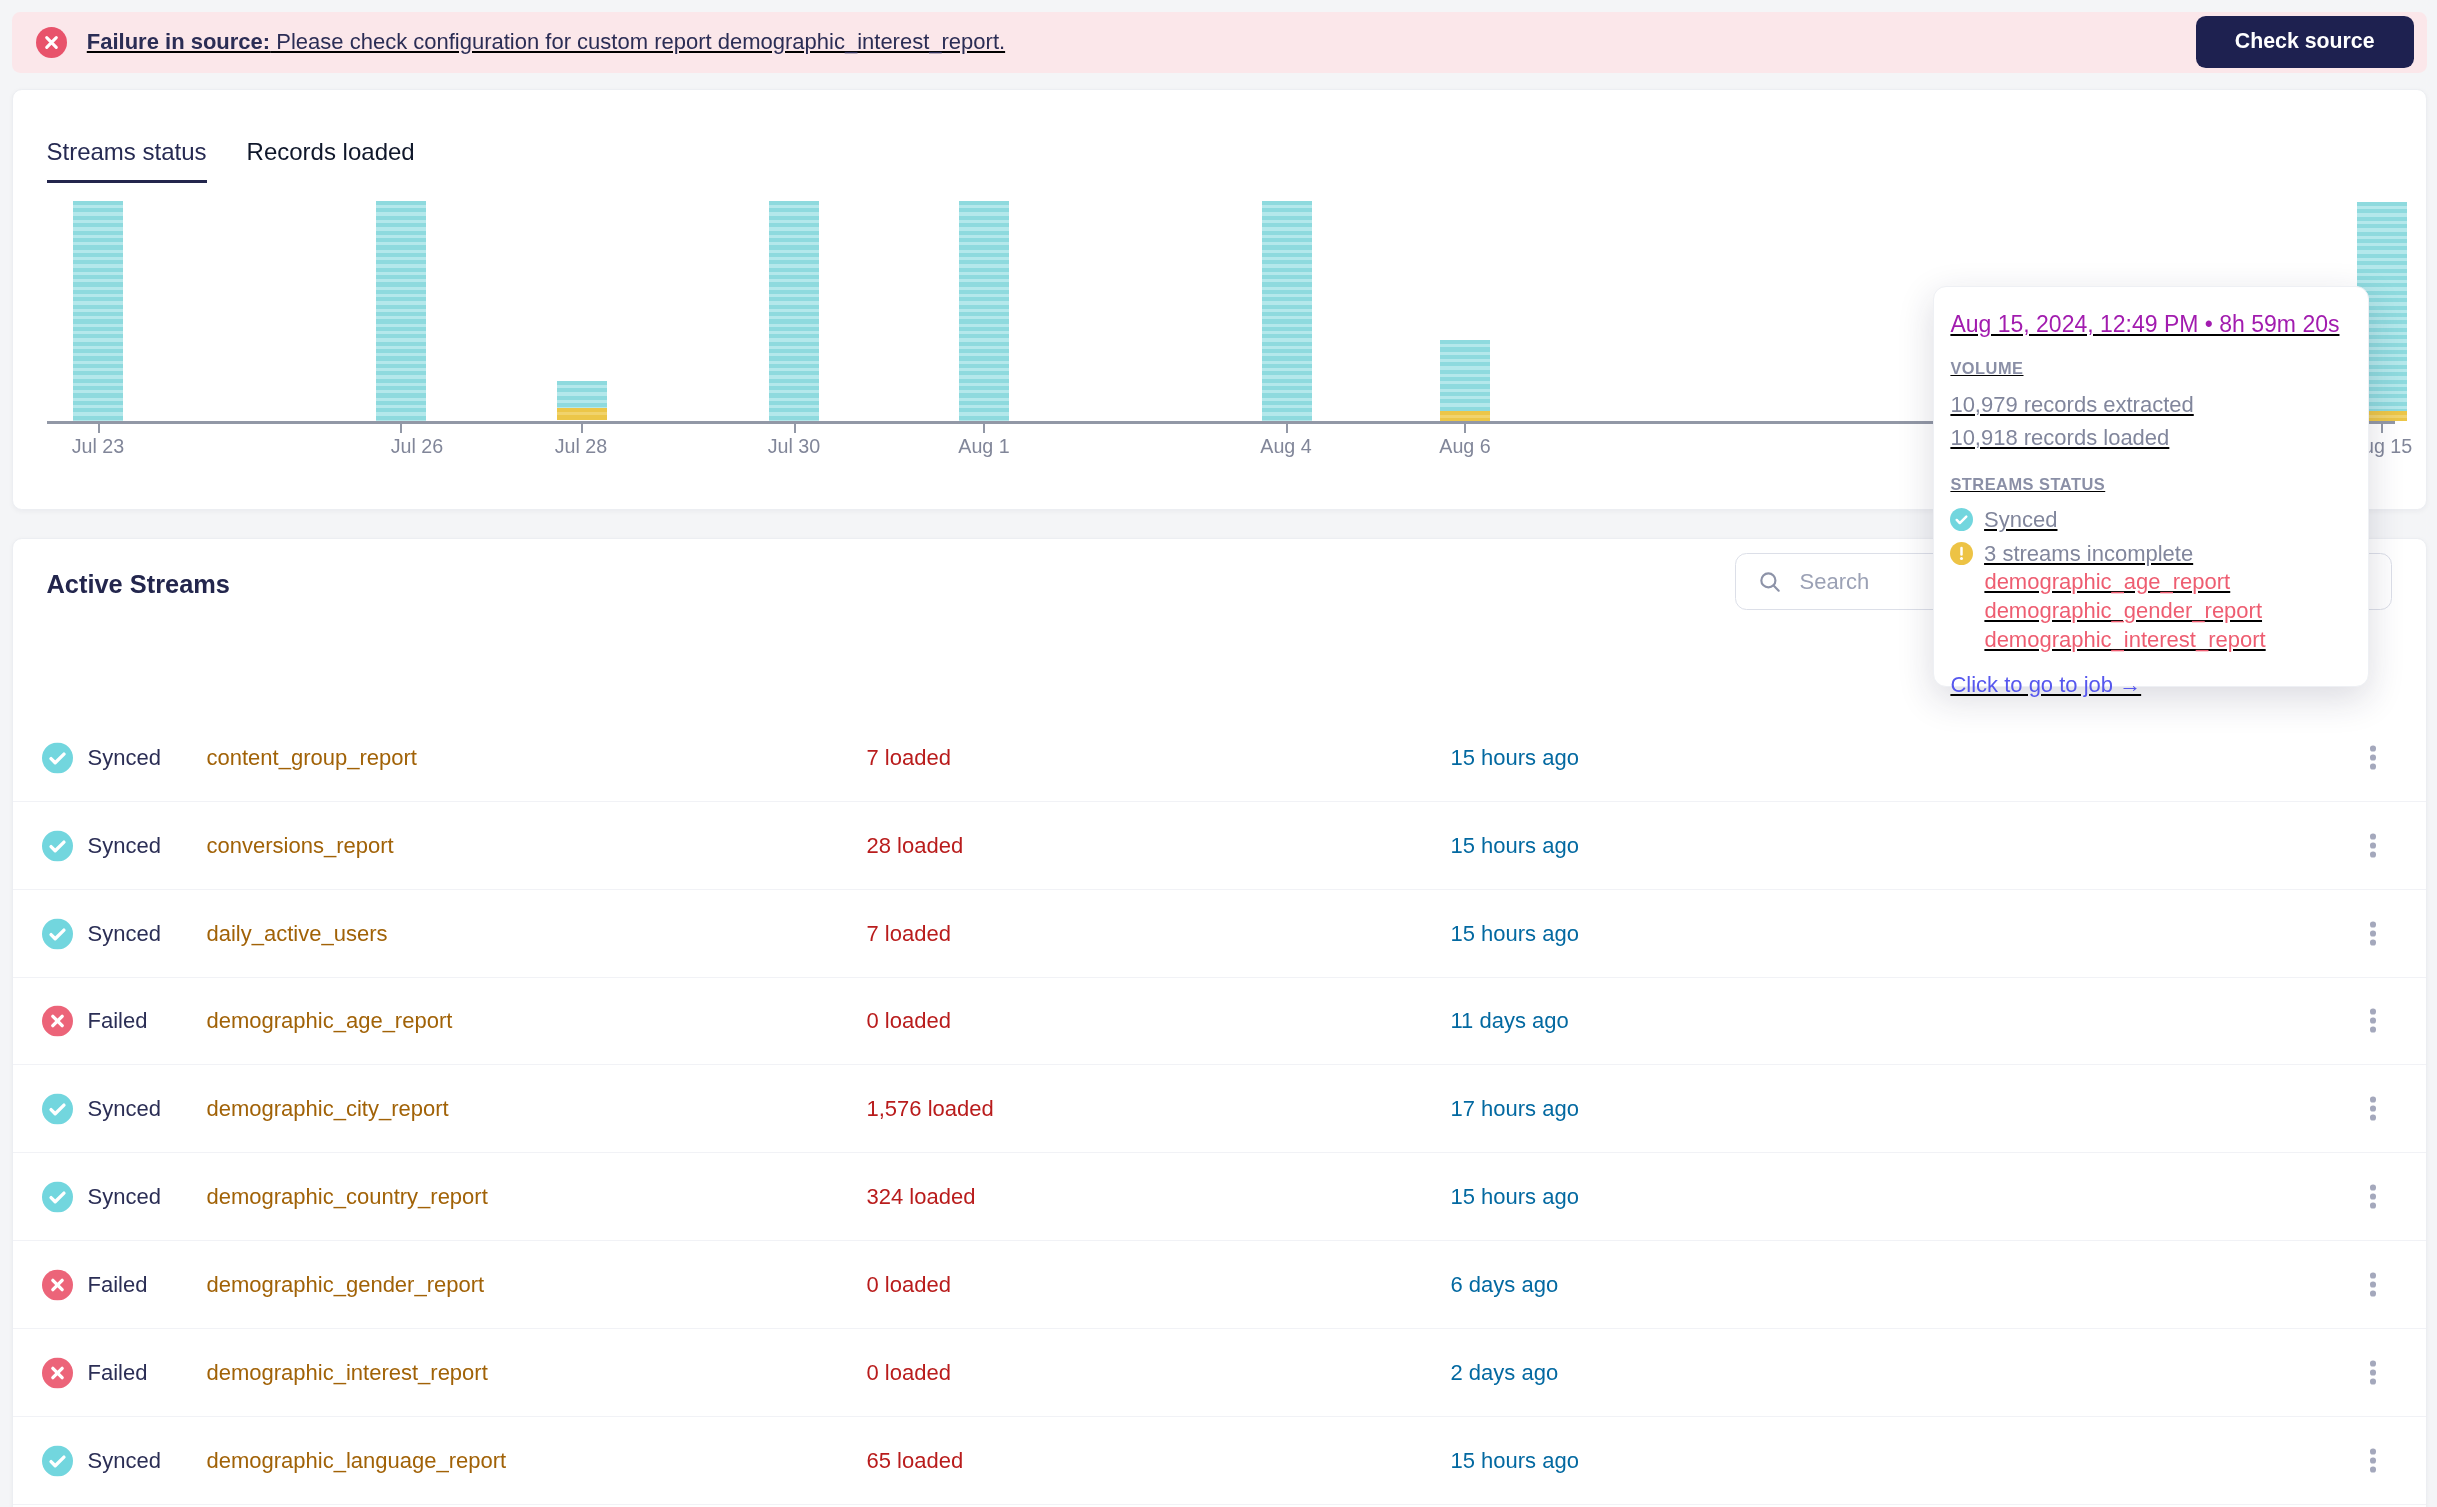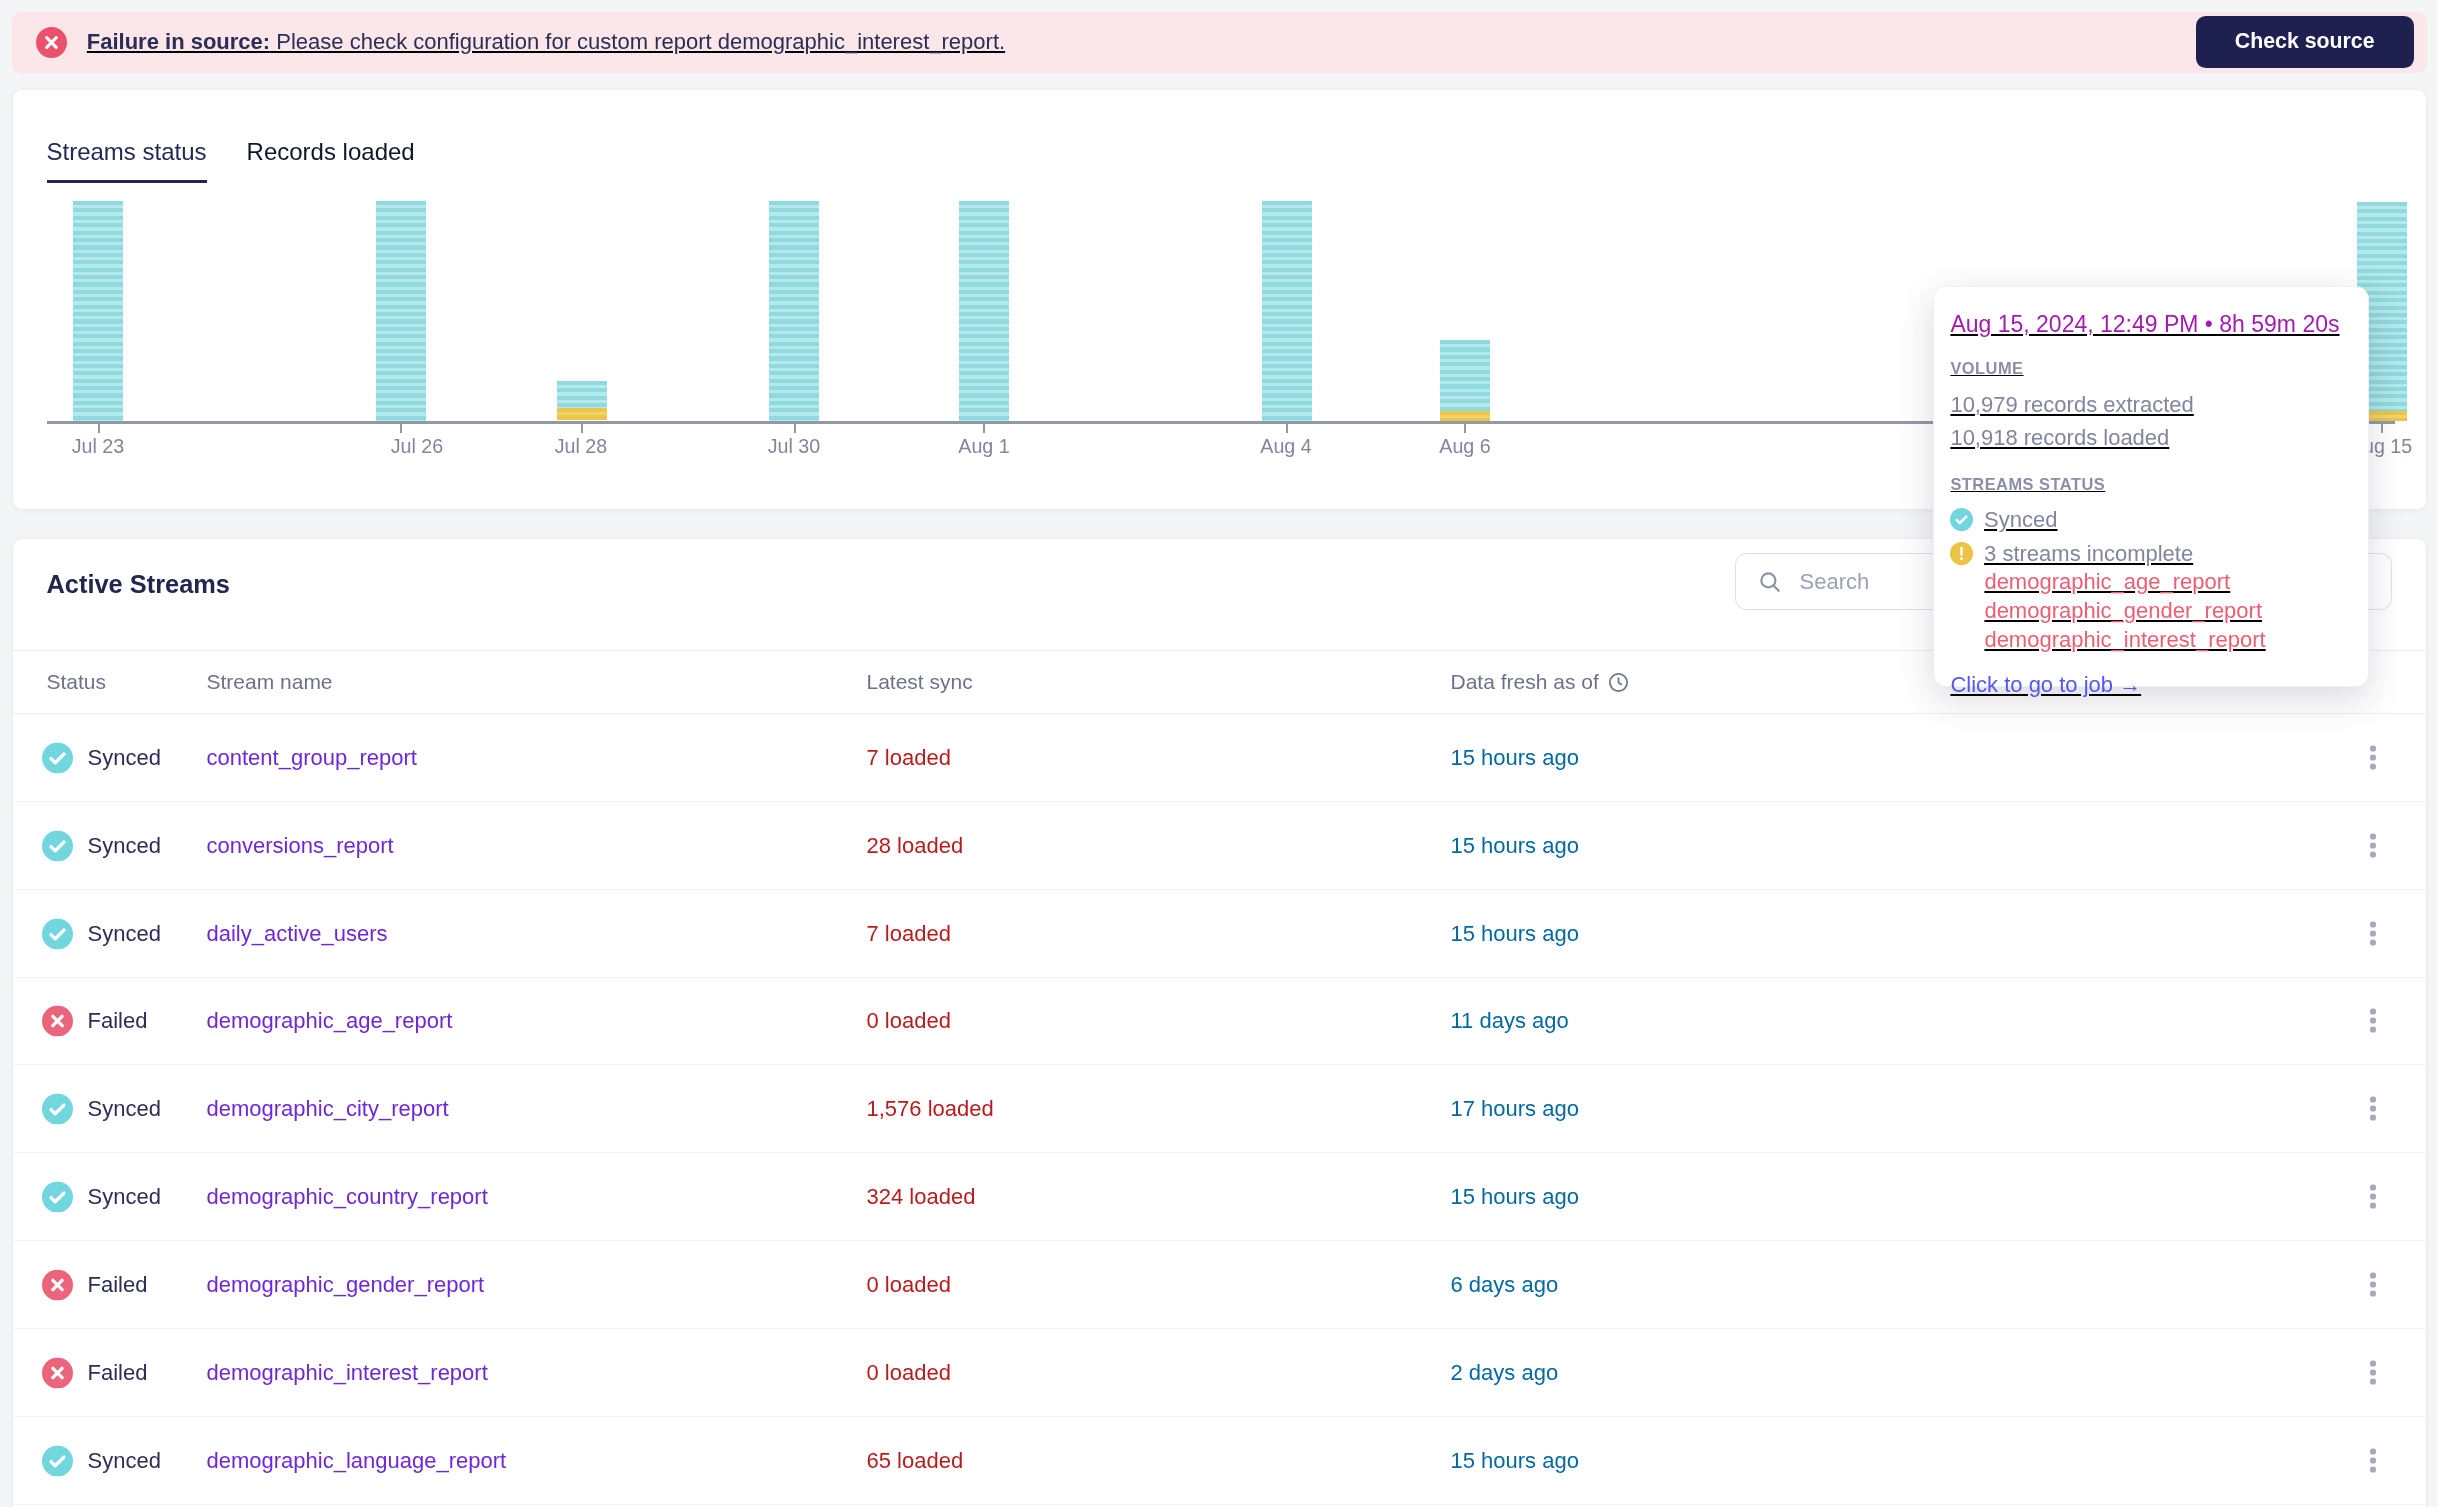--- a/index.html
+++ b/index.html
@@ -66,21 +66,21 @@
     font-size:22px;color:#2b2e55;font-family:"Liberation Sans", sans-serif;}
   .search-input::placeholder{color:#9ba1b5;}
   .thead{position:absolute;left:0;top:111px;width:100%;height:64px;box-sizing:border-box;
     border-top:0.8px solid #ededf1;border-bottom:0.8px solid #ededf1;}
   .th{position:absolute;top:50%;transform:translateY(-50%);font-size:21px;color:#6d7289;display:flex;align-items:center;gap:8.2px;}
   .trows{position:absolute;left:0;top:175px;width:100%;}
   .trow{position:absolute;left:0;width:100%;height:88px;border-bottom:0.8px solid #f1f2f6;box-sizing:border-box;}
   .cell{position:absolute;top:50%;transform:translateY(-50%);font-size:22px;}
   .cell.status-ico{left:29.5px;width:31px;height:31px;}
   .cell.status-label{left:75px;color:#2b2e55;}
-  .cell.name{left:194px;color:#6d28d9;}
+  .cell.name{left:194px;color:#a16207;}
   .cell.loaded{left:854px;color:#b91c1c;}
   .cell.fresh{left:1438px;color:#0369a1;}
   .kebab{position:absolute;right:36px;top:50%;transform:translateY(-50%);width:33px;height:39px;
     display:flex;flex-direction:column;align-items:center;justify-content:center;gap:3.3px;cursor:pointer;}
   .kebab i{width:5.7px;height:5.7px;border-radius:50%;background:#a4a8bc;display:block;}
 </style>
 </head>
 <body>
 
 <div class="abs banner">
@@ -151,32 +151,20 @@
   <div class="streams-heading">Active Streams</div>
 
   <div class="search-wrap">
     <svg width="26" height="26" viewBox="0 0 24 24" fill="none" stroke="#8d93a8" stroke-width="2">
       <circle cx="10.5" cy="10.5" r="6.5"></circle>
       <path d="M15.3 15.3L20 20" stroke-linecap="round"></path>
     </svg>
     <input class="search-input" type="text" placeholder="Search" style="">
   </div>
 
-  <div class="thead">
-    <div class="th" style="left:34px">Status</div>
-    <div class="th" style="left:194px">Stream name</div>
-    <div class="th" style="left:854px">Latest sync</div>
-    <div class="th" style="left:1438px">
-      <span>Data fresh as of</span>
-      <svg width="23" height="23" viewBox="0 0 24 24" fill="none" stroke="#6d7289" stroke-width="1.8">
-        <circle cx="12" cy="12" r="9"></circle>
-        <path d="M12 7.5V12l3 2" stroke-linecap="round" stroke-linejoin="round"></path>
-      </svg>
-    </div>
-  </div>
 
   <div class="trows" id="table-rows">
       <div class="trow" style="top: 0px;">
         <span class="cell status-ico"><svg width="31" height="31" viewBox="0 0 24 24">
             <circle cx="12" cy="12" r="12" fill="#72d6de"></circle>
             <path d="M7 12.5l3.2 3.2L17 9" stroke="#fff" stroke-width="2.6" fill="none" stroke-linecap="round" stroke-linejoin="round"></path>
           </svg></span>
         <span class="cell status-label">Synced</span>
         <span class="cell name">content_group_report</span>
         <span class="cell loaded">7 loaded</span>

